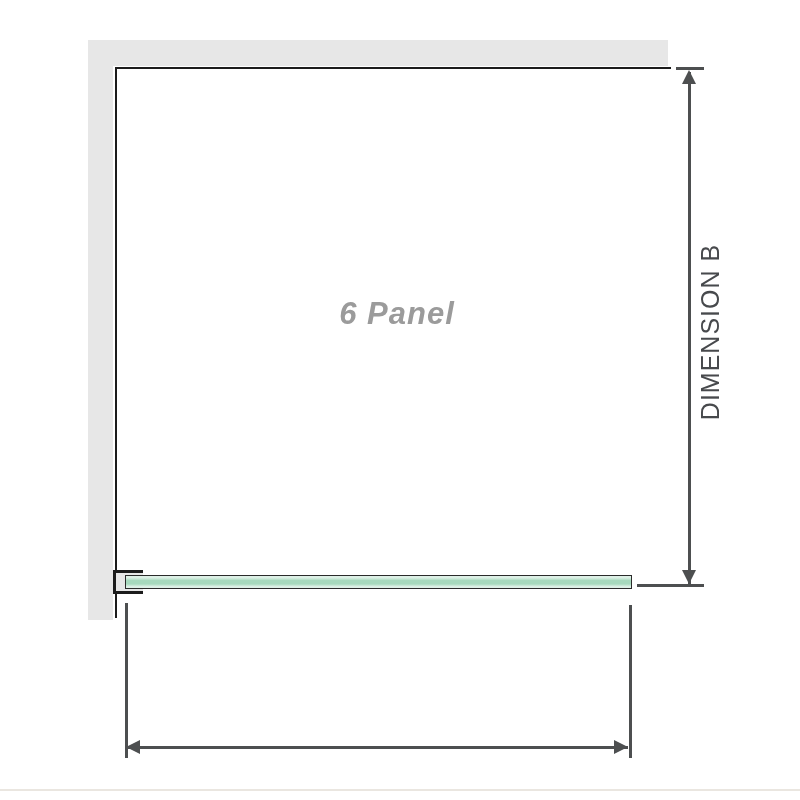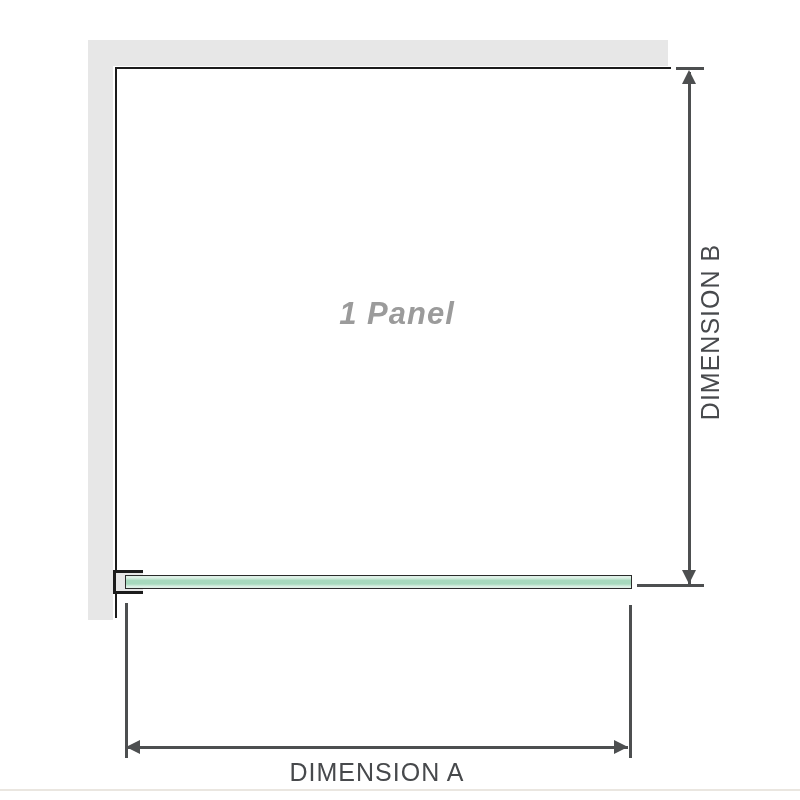--- a/index.html
+++ b/index.html
@@ -85,34 +85,33 @@
 </style>
 </head>
 <body>
 
 <div class="stage">
 
   <div class="abs wall-top"></div>
   <div class="abs wall-side"></div>
 
   <div class="abs panel-outline"></div>
-  <div class="abs panel-label">1 Panel</div>
+  <div class="abs panel-label">6 Panel</div>
 
   <div class="abs bracket"></div>
   <div class="abs glass"></div>
 
   <div class="abs dim-line dimb-line"></div>
   <div class="abs tri tri-up"></div>
   <div class="abs tri tri-down"></div>
   <div class="abs dim-line dimb-cap-top"></div>
   <div class="abs dim-line dimb-cap-bot"></div>
   <div class="abs dim-text dimb-label">DIMENSION B</div>
 
   <div class="abs dim-line dima-line"></div>
   <div class="abs tri tri-left"></div>
   <div class="abs tri tri-right"></div>
   <div class="abs dim-line dima-tick-left"></div>
   <div class="abs dim-line dima-tick-right"></div>
-  <div class="abs dim-text dima-label">DIMENSION A</div>
 
   <div class="abs bottom-divider"></div>
 
 </div>
 
 </body></html>

